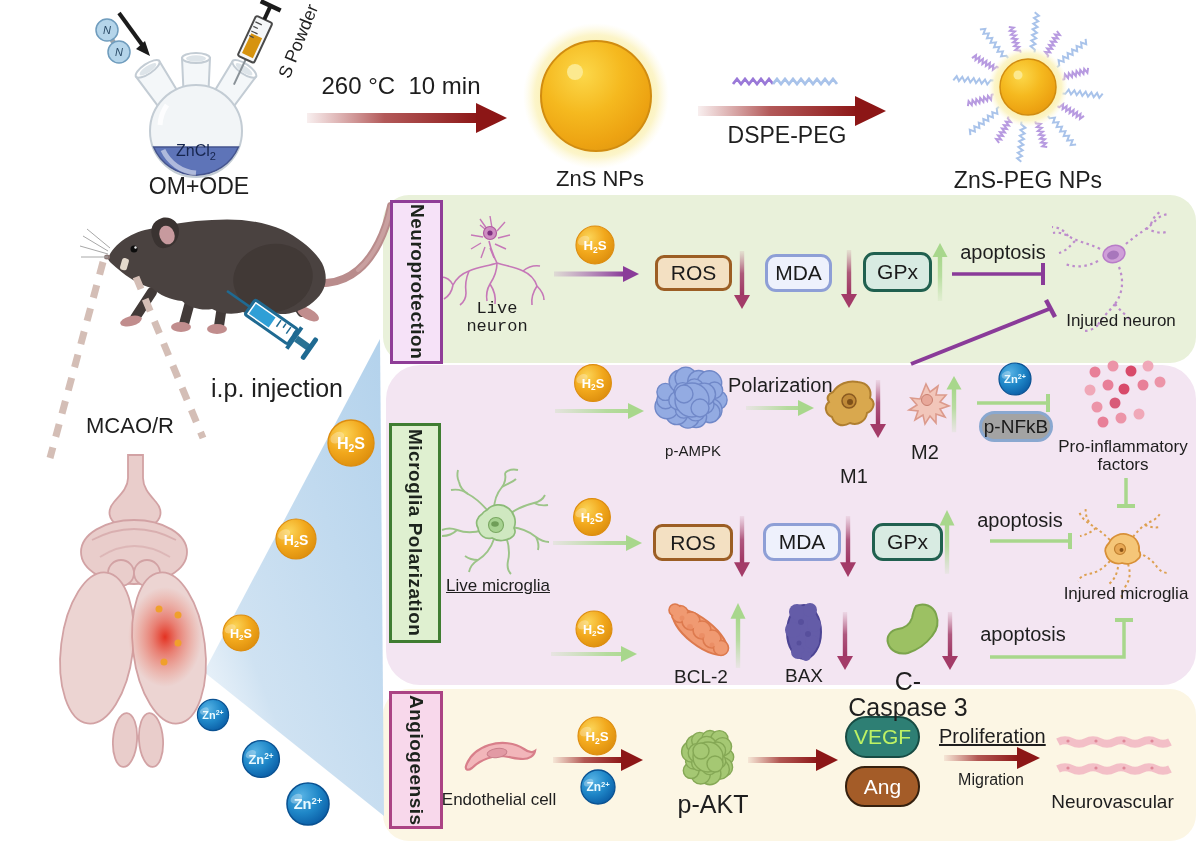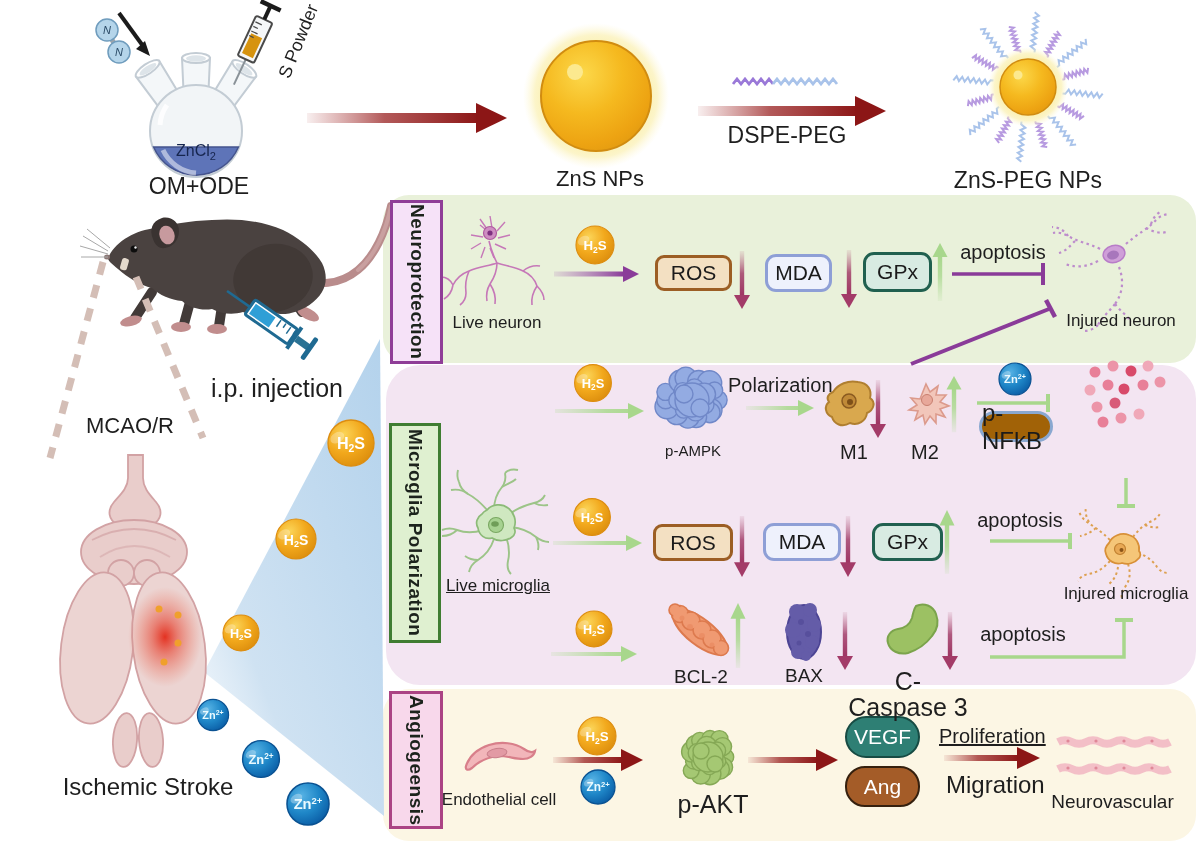--- a/index.html
+++ b/index.html
@@ -563,45 +563,46 @@
   <div class="vbox" style="left:389px;top:691px;width:48px;height:132px;background:#f8d8eb;border:3.5px solid #ab4384;">
       <div class="vtxt" style="font-size:19px;">Angiogeensis</div>
     </div>
 
   <div class="kbox" style="left:655px;top:255px;width:77px;height:36px;background:#f3e0c2;border:3px solid #9c5e24;border-radius:9px;">ROS</div>
   <div class="kbox" style="left:765px;top:254px;width:67px;height:38px;background:#eef1fc;border:3px solid #8e9fd6;border-radius:11px;">MDA</div>
   <div class="kbox" style="left:863px;top:252px;width:69px;height:40px;background:#d8ebe2;border:3px solid #20604f;border-radius:11px;">GPx</div>
   <div class="kbox" style="left:653px;top:524px;width:80px;height:37px;background:#f3e0c2;border:3px solid #9c5e24;border-radius:9px;">ROS</div>
   <div class="kbox" style="left:763px;top:523px;width:78px;height:38px;background:#eef1fc;border:3px solid #8e9fd6;border-radius:11px;">MDA</div>
   <div class="kbox" style="left:872px;top:523px;width:71px;height:38px;background:#d8ebe2;border:3px solid #20604f;border-radius:11px;">GPx</div>
-  <div class="kbox" style="left:979px;top:411px;width:74px;height:31px;background:#a16207;border:3px solid #8aa8d0;border-radius:16px;font-size:24px;">p-NFkB</div>
-  <div class="kbox" style="left:845px;top:716px;width:75px;height:42px;background:#2e7f74;border:2.5px solid #174b43;border-radius:21px;color:#ffffff;font-size:21px;">VEGF</div>
+  <div class="kbox" style="left:979px;top:411px;width:74px;height:31px;background:#a3a3a3;border:3px solid #8aa8d0;border-radius:16px;font-size:19px;">p-NFkB</div>
+  <div class="kbox" style="left:845px;top:716px;width:75px;height:42px;background:#2e7f74;border:2.5px solid #174b43;border-radius:21px;color:#bef264;font-size:21px;">VEGF</div>
   <div class="kbox" style="left:845px;top:766px;width:75px;height:41px;background:#a45c28;border:2.5px solid #35200e;border-radius:20px;color:#fff;font-size:21px;">Ang</div>
 
   <div class="lbl" style="left:129px;top:174px;width:140px;font-size:23px;">OM+ODE</div>
   <div class="lbl" style="left:166px;top:143px;width:60px;font-size:16px;color:#16254e;">ZnCl<sub style="font-size:11px;">2</sub></div>
   <div class="lbl" style="left:284px;top:68px;width:110px;font-size:18px;transform:rotate(-68deg);transform-origin:0 50%;text-align:left;">S Powder</div>
+  <div class="lbl" style="left:301px;top:73px;width:200px;font-size:24px;">260 °C&nbsp;&nbsp;10 min</div>
   <div class="lbl" style="left:530px;top:167px;width:140px;font-size:22px;">ZnS NPs</div>
   <div class="lbl" style="left:717px;top:123px;width:140px;font-size:23px;">DSPE-PEG</div>
   <div class="lbl" style="left:948px;top:168px;width:160px;font-size:23px;">ZnS-PEG NPs</div>
   <div class="lbl" style="left:207px;top:375px;width:140px;font-size:25px;">i.p. injection</div>
   <div class="lbl" style="left:80px;top:414px;width:100px;font-size:22px;">MCAO/R</div>
-  <div class="lbl" style="left:38px;top:774px;width:220px;font-size:24px;">Ischemic Stroke</div>
-  <div class="lbl" style="left:447px;top:314px;width:100px;font-size:17px;">Live neuron</div>
+  <div class="lbl" style="left:447px;top:300px;width:100px;font-size:17px;font-family:Liberation Mono, monospace;">Live neuron</div>
   <div class="lbl" style="left:958px;top:242px;width:90px;font-size:20px;">apoptosis</div>
   <div class="lbl" style="left:1061px;top:312px;width:120px;font-size:17px;text-align:center;">Injured neuron</div>
   <div class="lbl" style="left:728px;top:375px;width:100px;font-size:20px;">Polarization</div>
   <div class="lbl" style="left:643px;top:443px;width:100px;font-size:15px;">p-AMPK</div>
-  <div class="lbl" style="left:824px;top:442px;width:60px;font-size:20px;">M1</div>
+  <div class="lbl" style="left:824px;top:466px;width:60px;font-size:20px;">M1</div>
   <div class="lbl" style="left:895px;top:442px;width:60px;font-size:20px;">M2</div>
+  <div class="lbl" style="left:1048px;top:438px;width:150px;font-size:17px;">Pro-inflammatory<br>factors</div>
   <div class="lbl" style="left:443px;top:577px;width:110px;font-size:17px;text-decoration:underline;">Live microglia</div>
   <div class="lbl" style="left:975px;top:510px;width:90px;font-size:20px;">apoptosis</div>
   <div class="lbl" style="left:1056px;top:585px;width:140px;font-size:17px;">Injured microglia</div>
   <div class="lbl" style="left:656px;top:667px;width:90px;font-size:19px;">BCL-2</div>
   <div class="lbl" style="left:759px;top:666px;width:90px;font-size:19px;">BAX</div>
   <div class="lbl" style="left:848px;top:668px;width:120px;font-size:25px;">C-Caspase 3</div>
   <div class="lbl" style="left:978px;top:624px;width:90px;font-size:20px;">apoptosis</div>
   <div class="lbl" style="left:434px;top:791px;width:130px;font-size:17px;">Endothelial cell</div>
   <div class="lbl" style="left:668px;top:791px;width:90px;font-size:25px;">p-AKT</div>
   <div class="lbl" style="left:939px;top:726px;width:102px;font-size:20px;text-decoration:underline;">Proliferation</div>
-  <div class="lbl" style="left:946px;top:772px;width:90px;font-size:24px;text-align:right;">Migration</div>
+  <div class="lbl" style="left:946px;top:772px;width:90px;font-size:16px;">Migration</div>
   <div class="lbl" style="left:1050px;top:792px;width:125px;font-size:19px;">Neurovascular</div>
 </div>
 
 </body></html>

